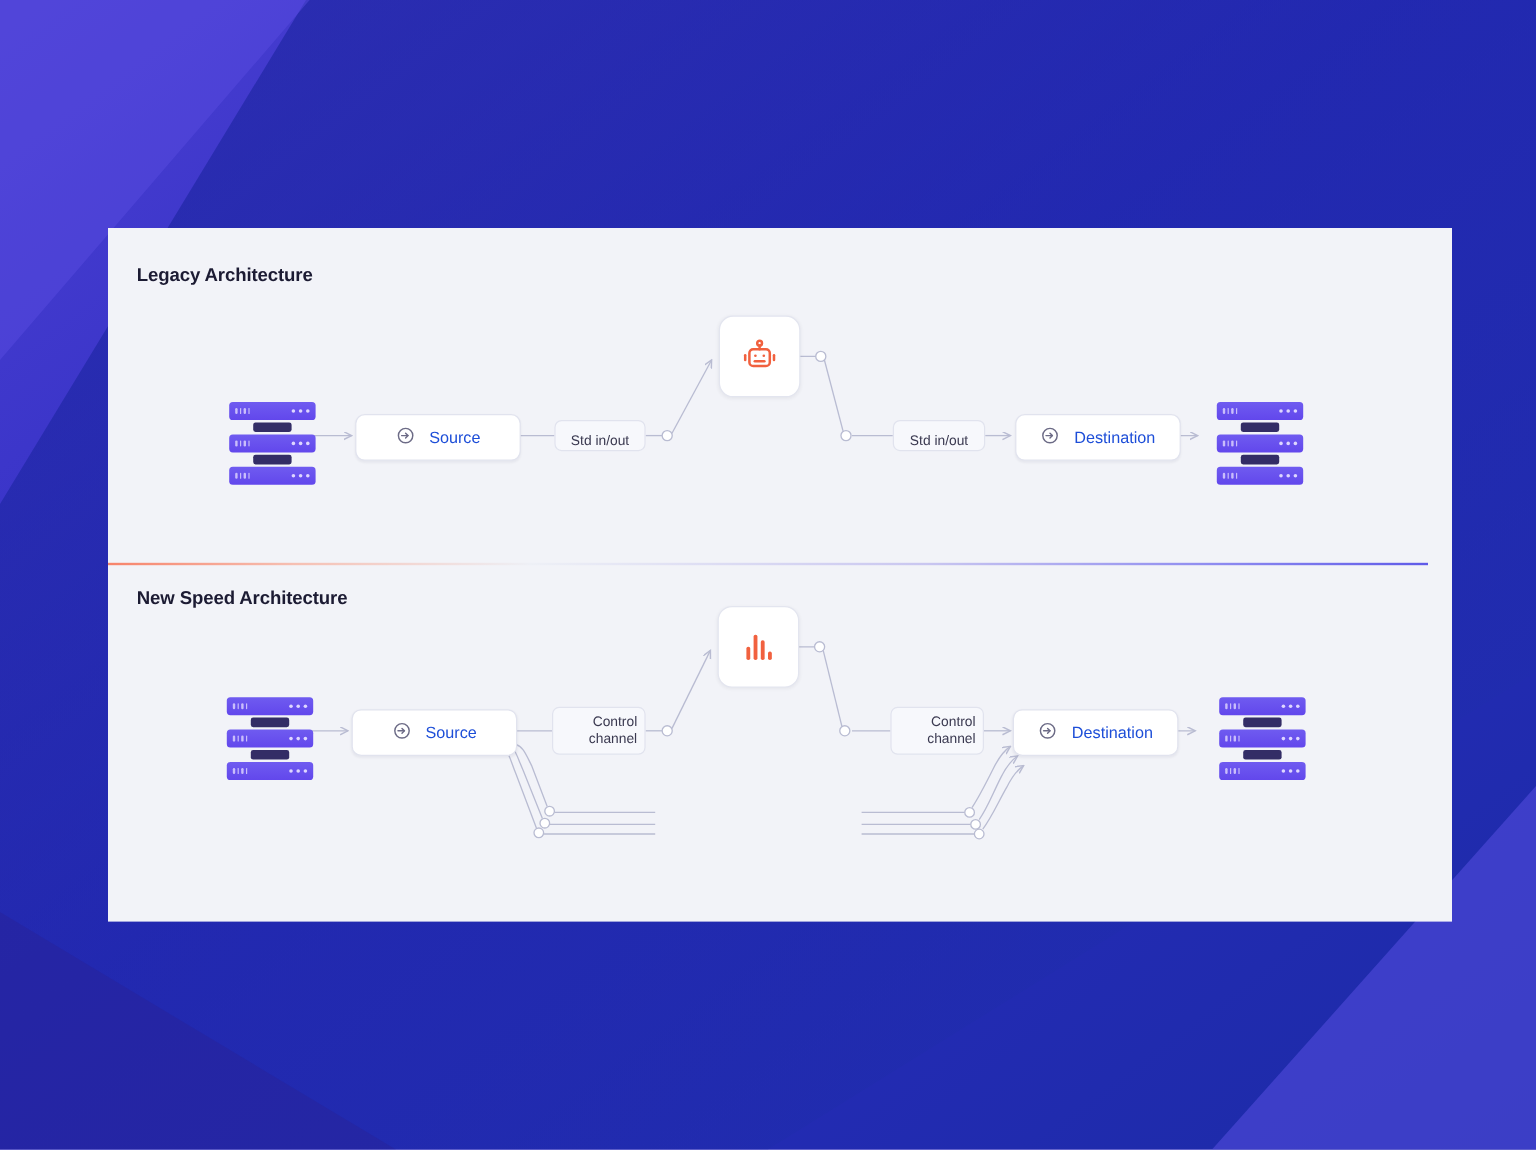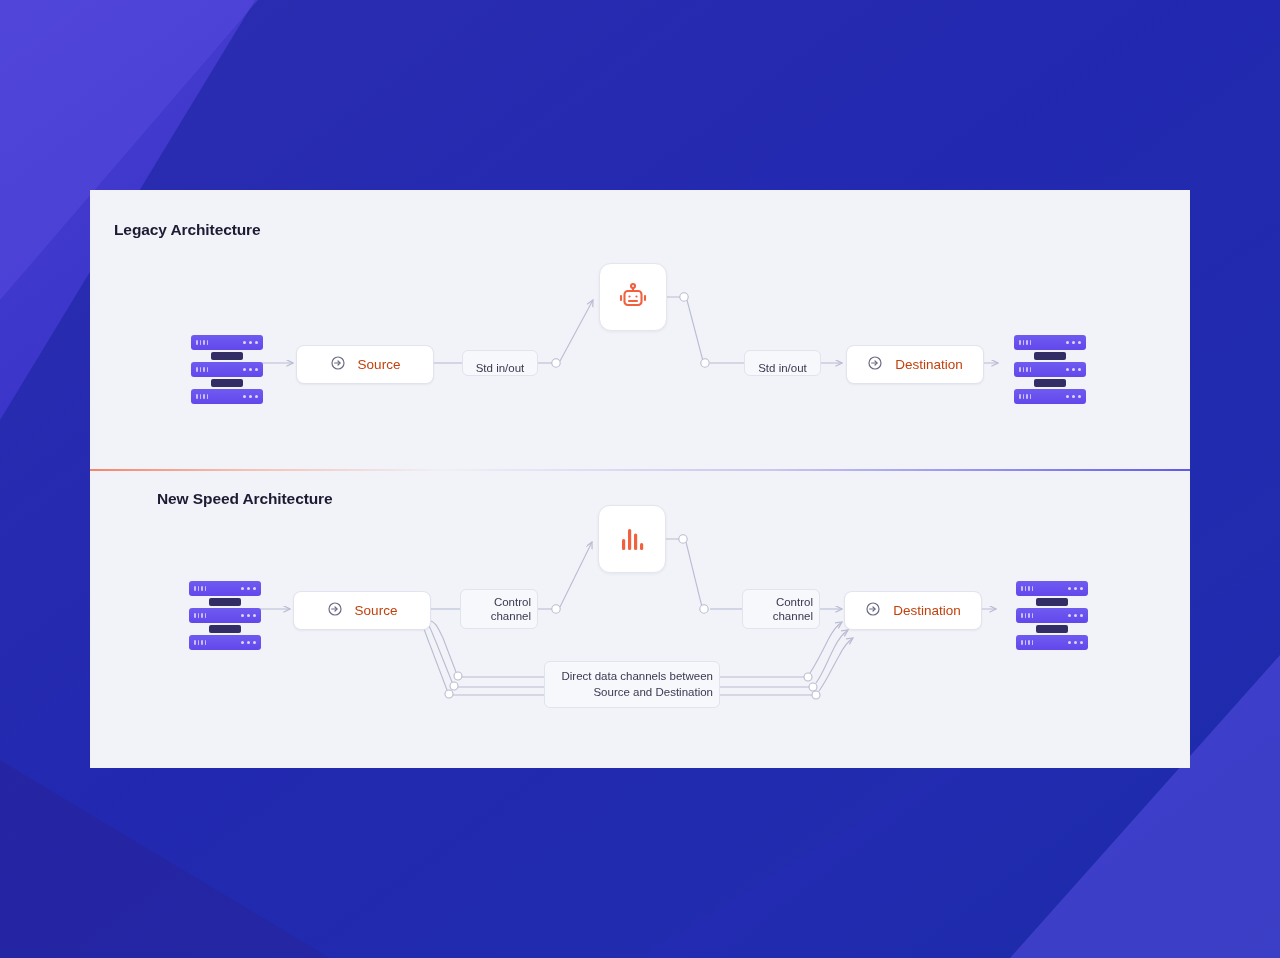--- a/index.html
+++ b/index.html
@@ -5,40 +5,40 @@
   html,body{margin:0;padding:0;}
   body{
     width:1280px;height:958px;overflow:hidden;
     font-family:"Liberation Sans","DejaVu Sans",sans-serif;
     background:#3730c4;
     position:relative;
   }
   #bg{position:absolute;inset:0;z-index:0;}
   #card{
     position:absolute;left:90px;top:190px;width:1100px;height:578px;
-    background:#f2f3f8;z-index:2;overflow:hidden;
+    background:#f2f3f8;z-index:2;overflow:hidden;padding-left:20px;
   }
   .section-title{
     position:absolute;font-size:15.5px;font-weight:700;color:#1c1b33;
     letter-spacing:-0.1px;white-space:nowrap;
   }
   #t-legacy{left:24px;top:31px;}
-  #t-new{left:24px;top:300px;margin-left:43px;}
+  #t-new{left:24px;top:300px;}
   .divider{
     position:absolute;left:0;top:279px;width:1100px;height:2px;
     background:linear-gradient(90deg,#f7836a 0%,#f6bfb2 14%,#eef0f6 32%,#c9c6f0 62%,#8d8af0 84%,#5f5ae8 100%);
   }
   
   .nodebox{
     position:absolute;background:#ffffff;border:1px solid #e1e3ee;border-radius:8px;
     box-shadow:0 1px 2px rgba(28,27,51,.05);
     display:flex;align-items:center;justify-content:center;gap:12px;
     font-size:13.5px;color:#2f2e45;z-index:6;
   }
-  .nodebox .lbl{font-size:13.5px;color:#c2410c;}
+  .nodebox .lbl{font-size:13.5px;color:#1d4ed8;}
   .tagbox{
     position:absolute;background:#f7f8fc;border:1px solid #e1e3ee;border-radius:6px;
     display:flex;align-items:flex-end;justify-content:center;text-align:center;
     font-size:11.5px;color:#3a3950;line-height:1.25;z-index:7;padding:0 6px;
     box-sizing:border-box;
   }
   .iconbox{
     position:absolute;background:#ffffff;border:1px solid #e3e5ef;border-radius:12px;
     display:flex;align-items:center;justify-content:center;z-index:6;
     box-shadow:0 1px 3px rgba(28,27,51,.06);
@@ -402,18 +402,14 @@
           <i></i>
         </span>
       <span class="dots">
           <i></i>
           <i></i>
           <i></i>
         </span>
     </div>
   </div>
 
-  <div class="tagbox" style="left:454px;top:471px;width:176px;height:47px;flex-direction:column;line-height:1.35;">
-    <span>Direct data channels between</span>
-    <span>Source and Destination</span>
-  </div>
 
 </div>
 
 </body></html>

